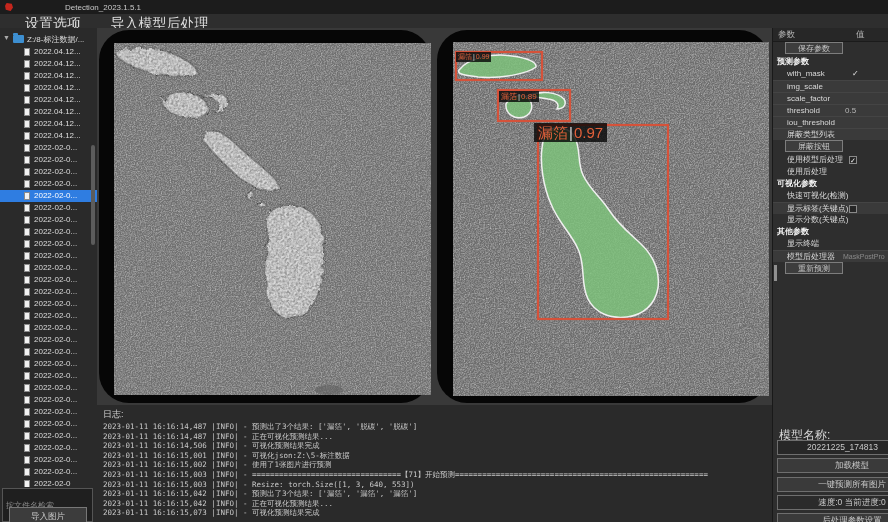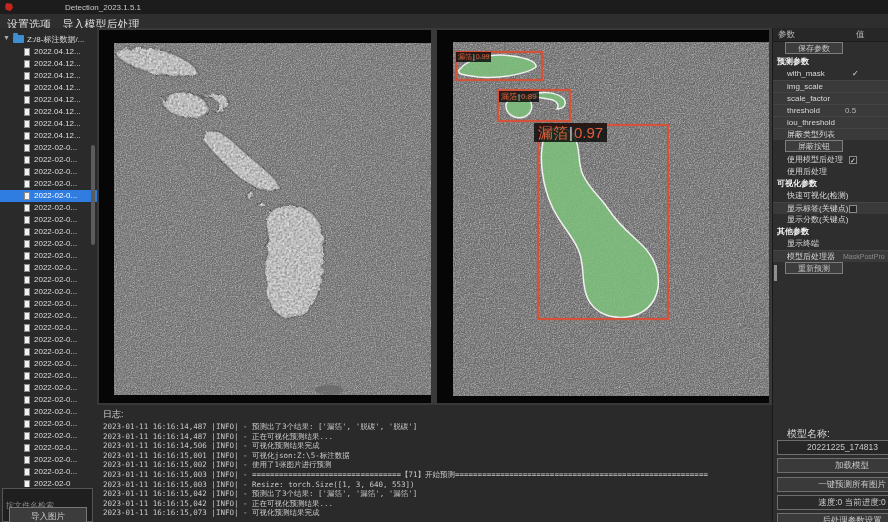--- a/index.html
+++ b/index.html
@@ -5,42 +5,42 @@
   html,body{margin:0;padding:0;background:#111;}
   #app{position:relative;width:888px;height:522px;overflow:hidden;background:#262626;
        font-family:"Liberation Sans",sans-serif;color:#ccc;-webkit-font-smoothing:antialiased;}
   
   .titlebar{position:absolute;left:0;top:0;width:888px;height:14px;background:#1c1c1c;}
   .app-icon{position:absolute;left:5px;top:3px;width:8px;height:8px;background:#c4261d;
             clip-path:polygon(20% 0,85% 10%,100% 55%,70% 100%,10% 85%,0 35%);}
   .title-text{position:absolute;left:17px;top:3px;font-size:8px;color:#c9c9c9;padding-left:48px;}
   
   .menubar{position:absolute;left:0;top:14px;width:888px;height:14px;background:#2e2e2e;border-bottom:1px solid #1f1f1f;}
-  .menu-item{display:inline-block;margin-left:7px;margin-top:1px;font-size:11px;color:#ddd;line-height:12px;}
+  .menu-item{display:inline-block;margin-left:25px;margin-top:1px;font-size:14px;color:#ddd;line-height:12px;}
   
   .sidebar{position:absolute;left:0;top:28px;width:97px;height:494px;background:#2a2a2a;border-right:1px solid #141414;}
   .tree{position:absolute;left:0;top:0;width:97px;height:459px;overflow:hidden;}
   .tree-root{position:relative;height:13px;margin-top:5px;font-size:8px;color:#ddd;white-space:nowrap;}
   .tw-arrow{position:absolute;left:3px;top:1px;font-size:7px;color:#aaa;}
   .folder-icon{position:absolute;left:13px;top:2px;width:11px;height:8px;background:#3d8fd1;border-radius:1px;}
   .folder-icon:before{content:"";position:absolute;left:0;top:-2px;width:5px;height:2px;background:#3d8fd1;border-radius:1px 1px 0 0;}
   .root-label{position:absolute;left:27px;top:1px;}
   .tree-item{position:relative;height:12px;line-height:12px;font-size:8px;color:#ddd;white-space:nowrap;}
   .tree-item.selected{background:#2f7de1;color:#fff;}
   .doc-icon{position:absolute;left:24px;top:2px;width:6px;height:8px;background:#f2f2f2;border:1px solid #8a8a8a;box-sizing:border-box;}
   .tree-label{position:absolute;left:34px;top:0;}
   .tree-scroll{position:absolute;left:91px;top:117px;width:4px;height:100px;background:#5c5c5c;border-radius:2px;}
   .search-box{position:absolute;left:2px;top:460px;width:91px;height:15px;background:#1f1f1f;border:1px solid #555;
               color:#aaa;font-size:8px;padding:16px 3px;box-sizing:border-box;font-family:"Liberation Sans",sans-serif;}
   .search-box::placeholder{color:#8a8a8a;}
   .import-btn{position:absolute;left:9px;top:479px;width:78px;height:17px;background:#3c3c3c;border:1px solid #777;
               font-size:8.5px;color:#ccc;text-align:center;line-height:16px;box-sizing:border-box;}
   
   .viewer{position:absolute;left:97px;top:28px;width:675px;height:377px;background:#393939;}
-  .panel{position:absolute;top:2px;width:332px;height:373px;background:#060606;}
+  .panel{position:absolute;top:2px;width:332px;height:373px;background:#060606;border-radius:30px;}
   .panel-left{left:2px;}
   .panel-right{left:340px;}
   .img-wrap{position:absolute;}
   .img-left{left:15px;top:13px;width:317px;height:352px;}
   .img-right{left:16px;top:12px;width:316px;height:354px;}
   .det-label{position:absolute;background:rgba(5,5,5,0.8);color:#e2603a;white-space:nowrap;line-height:1.15;padding:1px 2px;}
   .det-label .sep{color:#d8d8d8;padding:0 1px;}
   .lbl-1{left:3px;top:10px;font-size:7px;}
   .lbl-2{left:46px;top:49px;font-size:8px;}
   .lbl-3{left:81px;top:81px;font-size:15px;padding:1px 4px;text-align:right;}
@@ -62,21 +62,21 @@
          font-size:8px;color:#c8c8c8;text-align:center;line-height:11px;box-sizing:border-box;}
   .p-section{position:relative;height:12px;font-size:8px;font-weight:bold;color:#f2f2f2;padding-left:4px;line-height:12px;}
   .p-item{position:relative;height:12px;font-size:8px;color:#d8d8d8;line-height:12px;}
   .p-item .p-label{position:absolute;left:14px;top:0;white-space:nowrap;}
   .p-item.striped{background:#3a3a3a;border-top:1px solid #444;box-sizing:border-box;}
   .p-value{position:absolute;left:72px;top:0;color:#b5b5b5;white-space:nowrap;}
   .p-value.muted{left:70px;color:#8a8a8a;font-size:7px;}
   .p-mark{position:absolute;left:79px;top:0;color:#e4e4e4;}
   .p-cb{position:absolute;left:76px;top:2px;width:8px;height:8px;background:#262626;border:1px solid #8a8a8a;
         box-sizing:border-box;font-size:7px;line-height:7px;color:#efefef;text-align:center;}
-  .rp-model-label{position:absolute;left:14px;top:399px;font-size:10px;color:#d6d6d6;}
+  .rp-model-label{position:absolute;left:6px;top:399px;font-size:12px;color:#d6d6d6;}
   .rp-box{position:absolute;left:4px;width:150px;height:15px;background:#2b2b2b;border:1px solid #6e6e6e;
           box-sizing:border-box;font-size:8.5px;color:#c9c9c9;line-height:13px;text-align:center;white-space:nowrap;}
   .rp-name{top:412px;text-align:right;padding-right:48px;background:#272727;}
   .rp-load{top:430px;background:#3a3a3a;}
   .rp-predict{top:449px;background:#3a3a3a;}
   .rp-progress{top:467px;background:#2b2b2b;}
   .rp-post{top:485px;height:17px;background:#3a3a3a;}
 </style>
 </head>
 <body>

